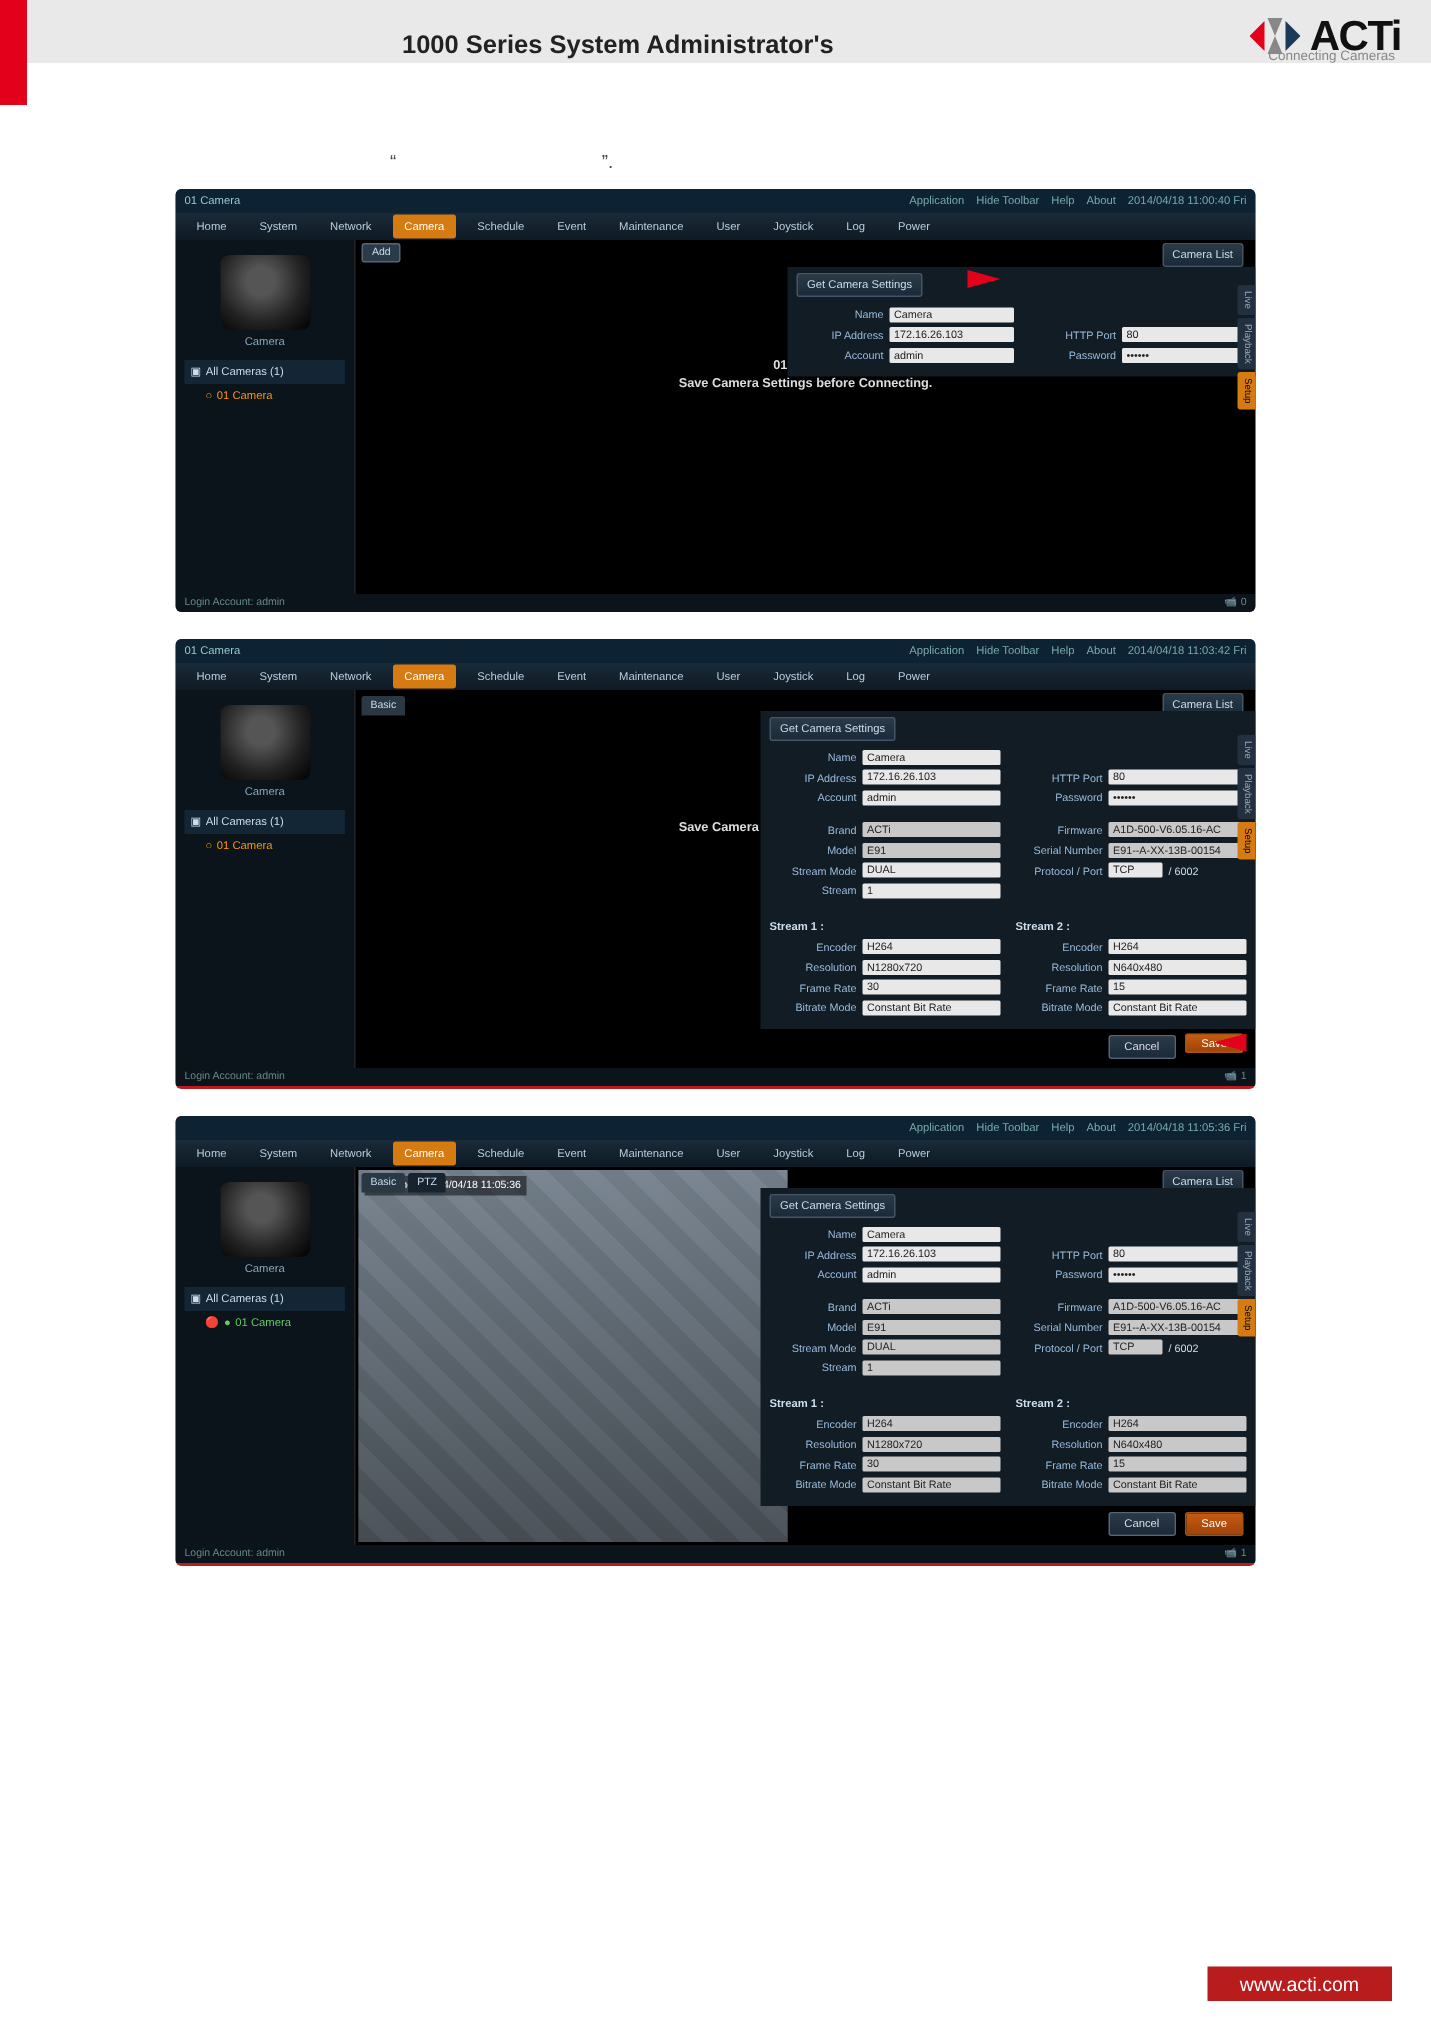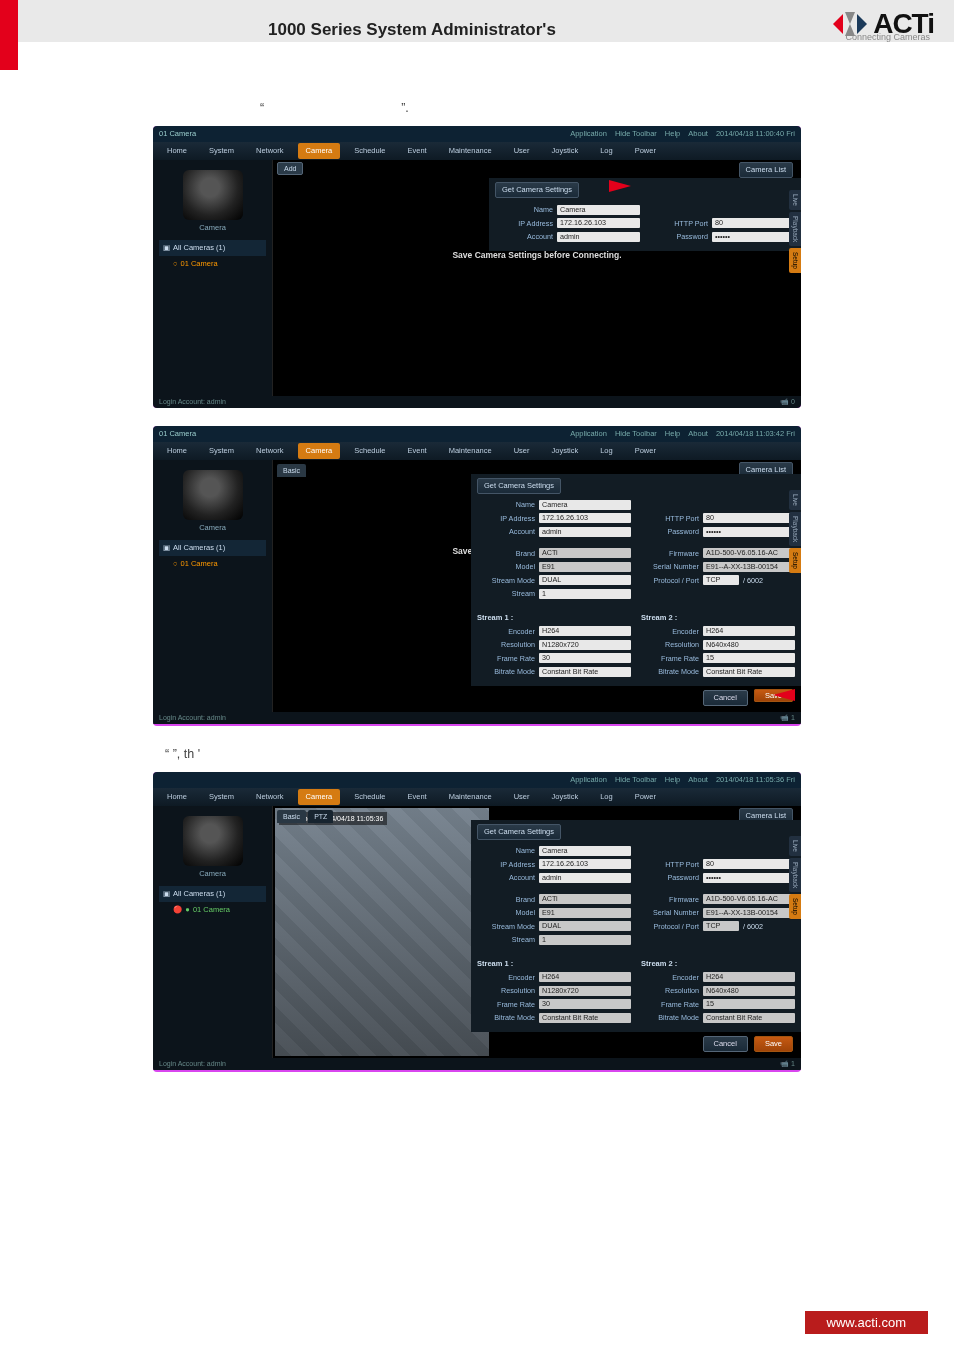--- a/index.html
+++ b/index.html
@@ -52,23 +52,23 @@
   .body-content {
     padding: 20px 60px 0 60px;
     font-size: 12.5px;
     color: #444;
     line-height: 1.6;
   }
   .line-text { text-align: left; margin: 8px 0; }
 
   
   .nvr {
-    width: 648px;
+    width: 720px;
     margin: 4px auto 18px auto;
-    background: #d946ef;
+    background: #b91c1c;
     border-radius: 4px;
     font-size: 8px;
     color: #ccc;
     position: relative;
     overflow: hidden;
   }
   .nvr-titlebar {
     background: #0d2233;
     height: 16px;
     display: flex;
@@ -552,21 +552,20 @@
             <div class="side-tab setup">Setup</div>
           </div>
         </div>
       </div>
       <div class="nvr-footer">
         <span>Login Account: admin</span>
         <span>📹 <span>1</span></span>
       </div>
     </div>
 
-    <div class="line-text" style="padding-left:105px;">“       ”, th            '</div>
 
     <div class="nvr" style="height:300px;">
       <div class="nvr-titlebar">
         <span></span>
         <span class="right">
           <span>Application</span>
           <span>Hide Toolbar</span>
           <span>Help</span>
           <span>About</span>
           <span>2014/04/18 11:05:36 Fri</span>

